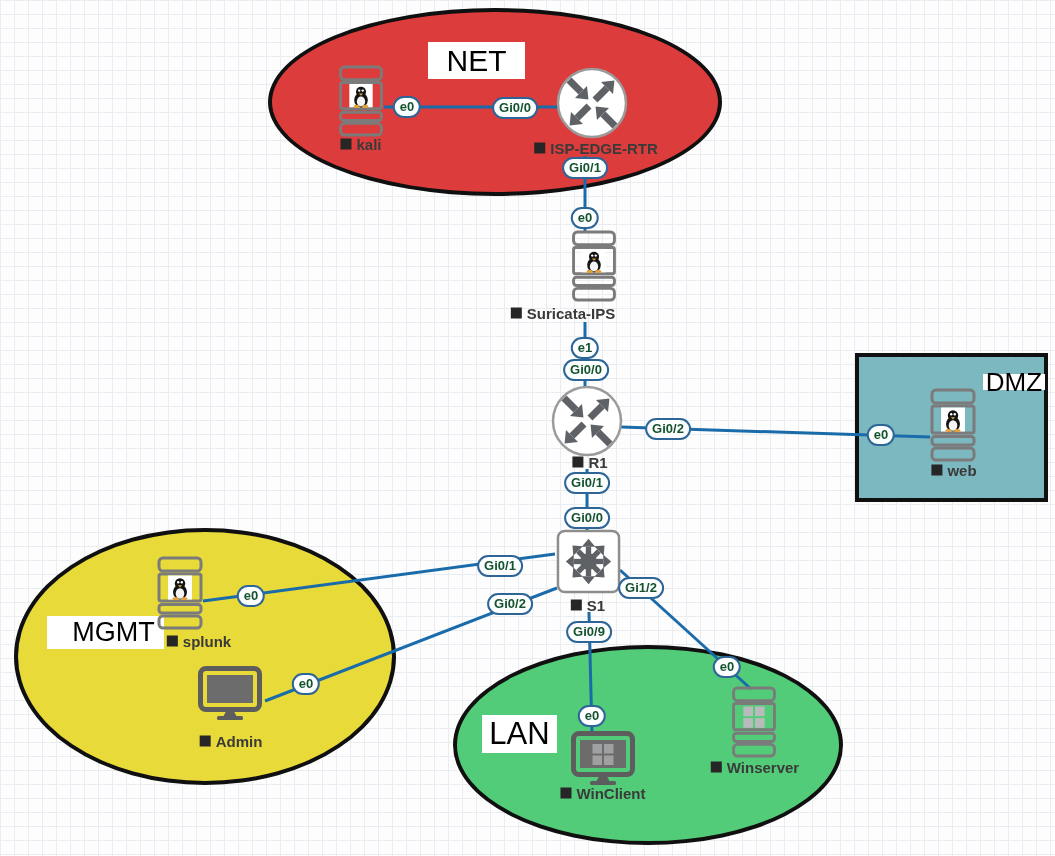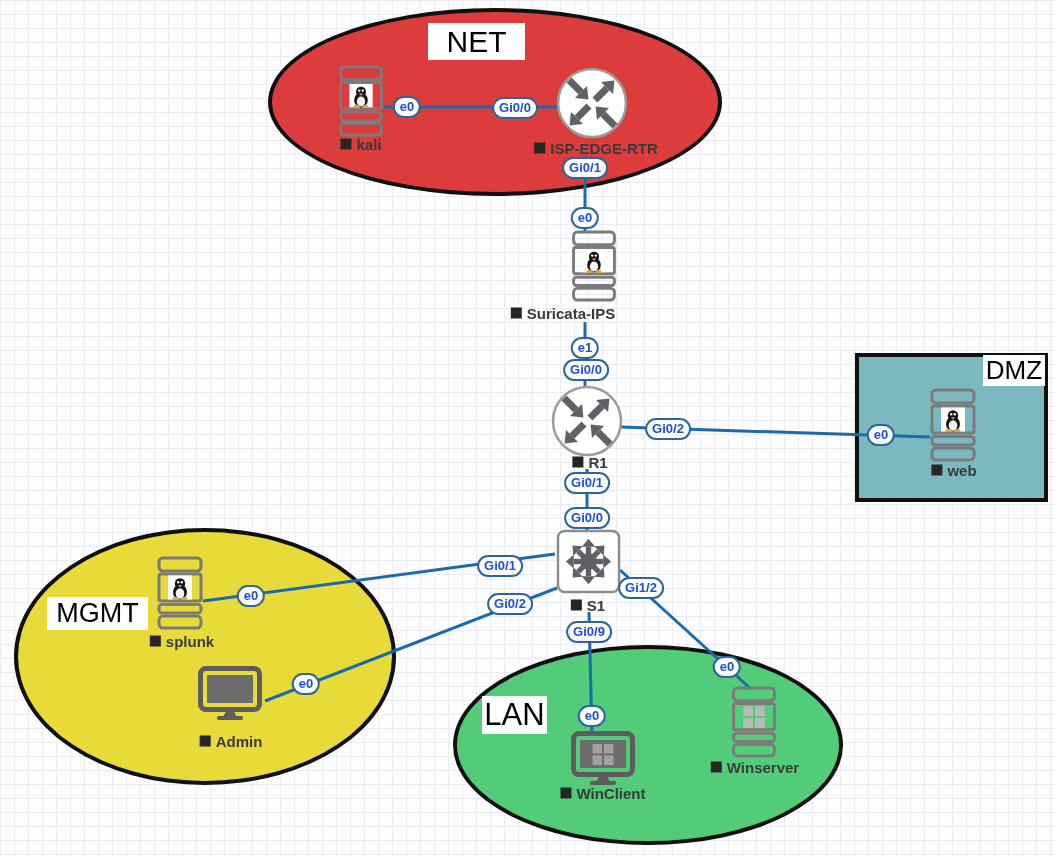--- a/index.html
+++ b/index.html
@@ -11,38 +11,38 @@
     background-size:14px 14px;
     font-family:"Liberation Sans",sans-serif;
   }
   .zone{position:absolute;box-sizing:border-box;border:4px solid #101010;}
   .zone.ellipse{border-radius:50%;}
   .zone-net{left:268px;top:8px;width:454px;height:188px;background:#dd3c3c;}
   .zone-dmz{left:855px;top:353px;width:193px;height:149px;background:#7cb8c0;}
   .zone-mgmt{left:14px;top:528px;width:382px;height:257px;background:#e8da39;}
   .zone-lan{left:453px;top:645px;width:390px;height:200px;background:#52cc78;}
   .zone-label{position:absolute;background:#fff;color:#000;white-space:nowrap;
-    display:flex;align-items:center;justify-content:center;}
+    display:flex;align-items:center;justify-content:center;margin-top:19px;}
   .zl-net{left:428px;top:23px;width:97px;height:37px;font-size:30px;}
-  .zl-dmz{left:983px;top:355px;width:62px;height:31px;font-size:26px;}
-  .zl-mgmt{left:47px;top:597px;width:101px;height:33px;font-size:27px;}
-  .zl-lan{left:482px;top:696px;width:65px;height:38px;font-size:31px;}
+  .zl-dmz{left:983px;top:355px;width:62px;height:16px;font-size:26px;}
+  .zl-mgmt{left:47px;top:597px;width:101px;height:33px;font-size:27px;padding-left:16px;}
+  .zl-lan{left:482px;top:696px;width:75px;height:38px;font-size:31px;}
   .links{position:absolute;left:0;top:0;}
   .node{position:absolute;}
   .node svg{display:block;width:100%;height:100%;}
   .node-label{
     position:absolute;transform:translate(-50%,-50%);white-space:nowrap;
     font-size:15px;font-weight:600;color:#3a3a3a;
     display:flex;align-items:center;gap:5px;line-height:1;
   }
   .bullet{width:11px;height:11px;background:#262626;display:inline-block;flex:0 0 auto;}
   .pill{
     position:absolute;transform:translate(-50%,-50%);
     background:#fcfeff;border:2px solid #2e6597;border-radius:11px;
-    font-size:13px;font-weight:600;color:#1d4ed8;
+    font-size:13px;font-weight:600;color:#14532d;
     padding:0 5px;height:18px;line-height:18px;white-space:nowrap;
   }
 </style>
 </head>
 <body>
 
 <svg width="0" height="0" style="position:absolute" aria-hidden="true">
   <defs>
     <g id="rarr" fill="#5e6165">
         <rect x="0" y="-3.5" width="17" height="7"></rect>
@@ -219,21 +219,21 @@
     <span>Suricata-IPS</span>
   </div>
   <div class="node-label" style="left:590px;top:462px">
     <span class="bullet"></span>
     <span>R1</span>
   </div>
   <div class="node-label" style="left:588px;top:605px">
     <span class="bullet"></span>
     <span>S1</span>
   </div>
-  <div class="node-label" style="left:182px;top:641px">
+  <div class="node-label" style="left:199px;top:641px">
     <span class="bullet"></span>
     <span>splunk</span>
   </div>
   <div class="node-label" style="left:231px;top:741px">
     <span class="bullet"></span>
     <span>Admin</span>
   </div>
   <div class="node-label" style="left:954px;top:470px">
     <span class="bullet"></span>
     <span>web</span>

